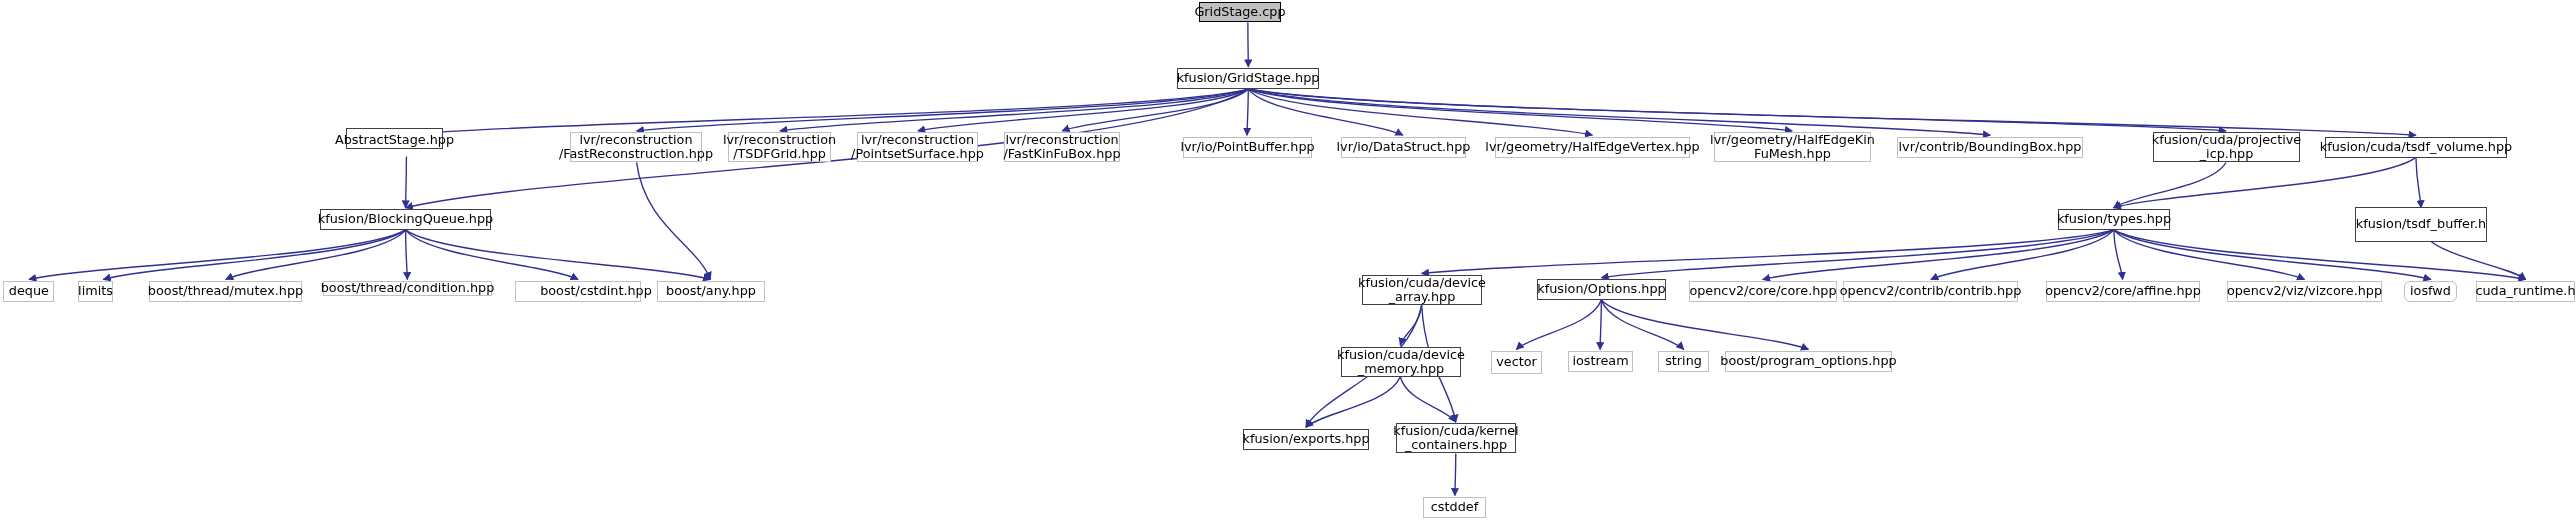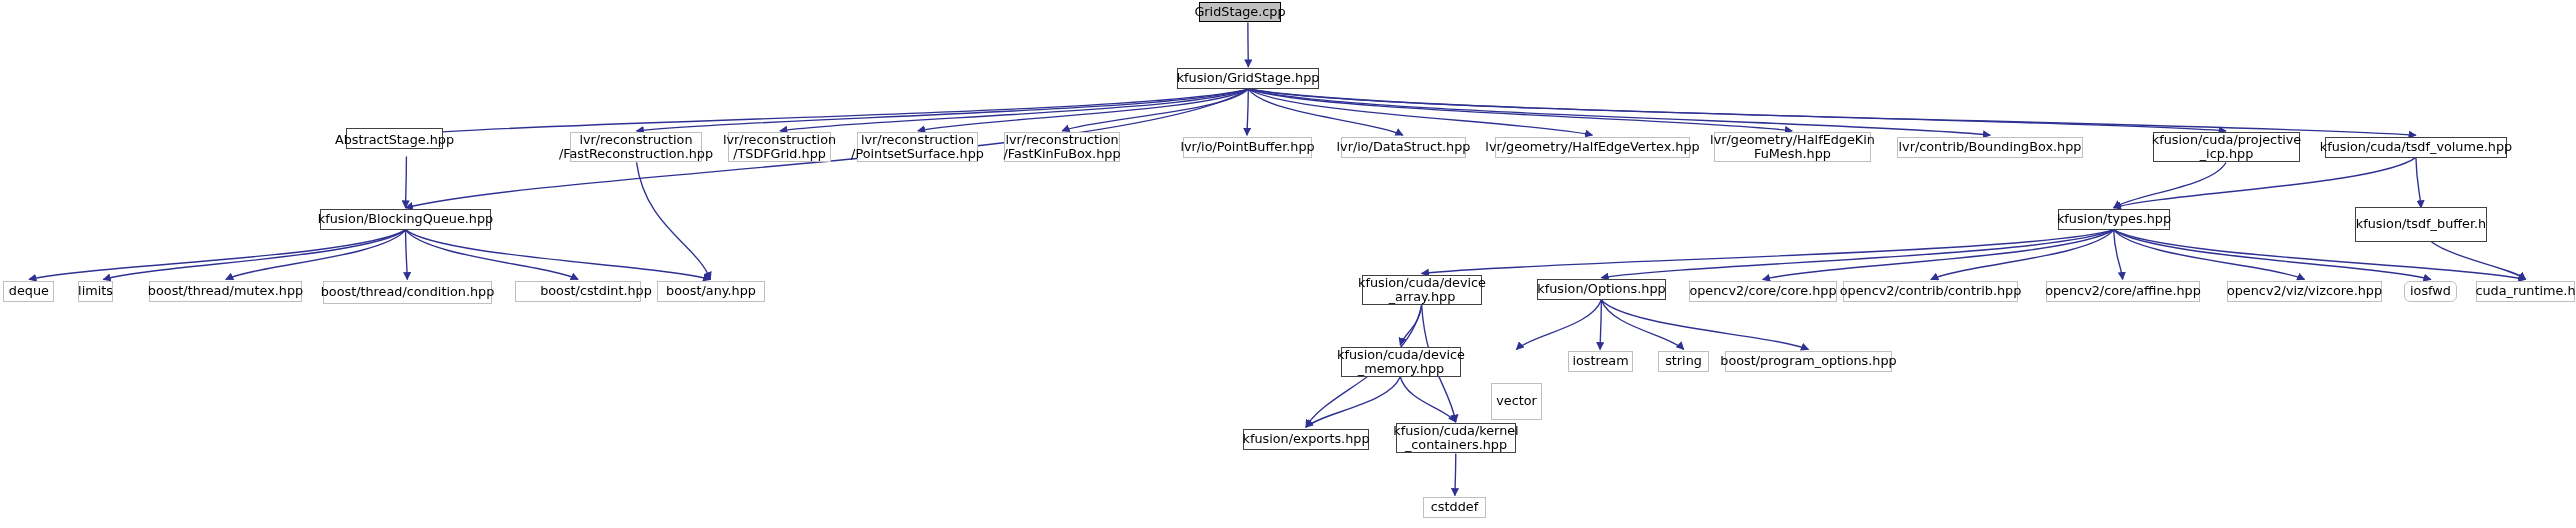--- a/index.html
+++ b/index.html
@@ -90,35 +90,35 @@
       <div class="node" style="left: 1897px; top: 137px; width: 186px; height: 20.5px;"><span>lvr/contrib/BoundingBox.hpp</span></div>
       <div class="node bold" style="left: 2153px; top: 132px; width: 147px; height: 30px;"><span>kfusion/cuda/projective
 _icp.hpp</span></div>
       <div class="node bold" style="left: 2325px; top: 137px; width: 182px; height: 20.5px;"><span>kfusion/cuda/tsdf_volume.hpp</span></div>
       <div class="node bold" style="left: 320px; top: 209px; width: 171px; height: 20.5px;"><span>kfusion/BlockingQueue.hpp</span></div>
       <div class="node bold" style="left: 2058px; top: 209px; width: 112px; height: 20.5px;"><span>kfusion/types.hpp</span></div>
       <div class="node bold" style="left: 2355px; top: 207px; width: 132px; height: 35px;"><span>kfusion/tsdf_buffer.h</span></div>
       <div class="node" style="left: 3.4px; top: 281px; width: 51px; height: 20.5px;"><span>deque</span></div>
       <div class="node" style="left: 78px; top: 281px; width: 35px; height: 20.5px;"><span>limits</span></div>
       <div class="node" style="left: 149px; top: 281px; width: 153px; height: 20.5px;"><span>boost/thread/mutex.hpp</span></div>
-      <div class="node" style="left: 323px; top: 281px; width: 169px; height: 23px;"><span>boost/thread/condition.hpp</span></div>
+      <div class="node" style="left: 323px; top: 281px; width: 169px; height: 15px;"><span>boost/thread/condition.hpp</span></div>
       <div class="node" style="left: 515px; top: 281px; width: 126px; height: 20.5px; padding-left: 36px;"><span>boost/cstdint.hpp</span></div>
       <div class="node" style="left: 657px; top: 281px; width: 108px; height: 20.5px;"><span>boost/any.hpp</span></div>
       <div class="node bold" style="left: 1362px; top: 275px; width: 120px; height: 30px;"><span>kfusion/cuda/device
 _array.hpp</span></div>
       <div class="node bold" style="left: 1537px; top: 279px; width: 129px; height: 20.5px;"><span>kfusion/Options.hpp</span></div>
       <div class="node" style="left: 1689px; top: 281px; width: 148px; height: 20.5px;"><span>opencv2/core/core.hpp</span></div>
       <div class="node" style="left: 1843px; top: 281px; width: 175px; height: 20.5px;"><span>opencv2/contrib/contrib.hpp</span></div>
       <div class="node" style="left: 2046px; top: 281px; width: 154px; height: 20.5px;"><span>opencv2/core/affine.hpp</span></div>
       <div class="node" style="left: 2227px; top: 281px; width: 155px; height: 20.5px;"><span>opencv2/viz/vizcore.hpp</span></div>
       <div class="node" style="left: 2404px; top: 281px; width: 53px; height: 20.5px; border-radius: 6px;"><span>iosfwd</span></div>
       <div class="node" style="left: 2476px; top: 281px; width: 99px; height: 20.5px;"><span>cuda_runtime.h</span></div>
       <div class="node bold" style="left: 1341px; top: 347px; width: 120px; height: 30px;"><span>kfusion/cuda/device
 _memory.hpp</span></div>
-      <div class="node" style="left: 1491px; top: 351px; width: 51px; height: 37px; margin-top: 32px;"><span>vector</span></div>
+      <div class="node" style="left: 1491px; top: 351px; width: 51px; height: 23px;"><span>vector</span></div>
       <div class="node" style="left: 1568px; top: 351px; width: 65px; height: 20.5px;"><span>iostream</span></div>
       <div class="node" style="left: 1658px; top: 351px; width: 51px; height: 20.5px;"><span>string</span></div>
       <div class="node" style="left: 1725px; top: 351px; width: 167px; height: 20.5px;"><span>boost/program_options.hpp</span></div>
       <div class="node bold" style="left: 1243px; top: 429px; width: 126px; height: 20.5px;"><span>kfusion/exports.hpp</span></div>
       <div class="node bold" style="left: 1396px; top: 423px; width: 120px; height: 30px;"><span>kfusion/cuda/kernel
 _containers.hpp</span></div>
       <div class="node" style="left: 1423px; top: 497px; width: 63px; height: 20.5px;"><span>cstddef</span></div>
     </div>
 </div>
 

